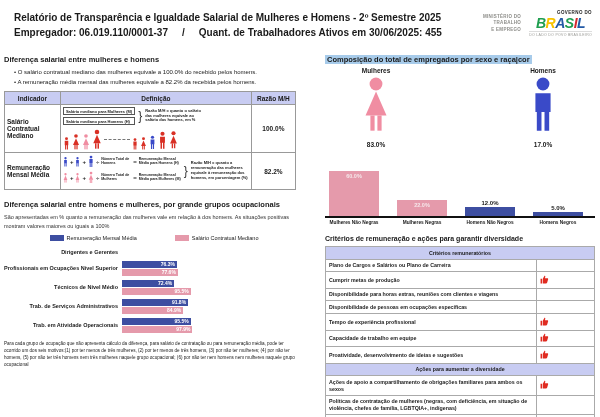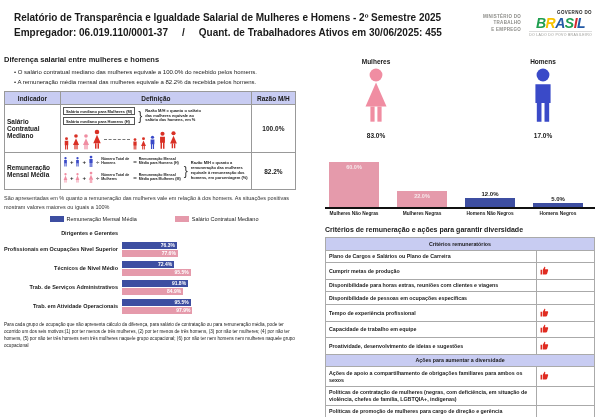--- a/index.html
+++ b/index.html
@@ -233,20 +233,21 @@
             </div>
             <span class="brace">}</span>
             <div class="defnote">Razão M/H = quanto a remuneração das mulheres equivale à remuneração dos homens, em porcentagem (%)</div>
           </div>
         </td>
         <td class="ratio">82.2%</td>
       </tr>
     </tbody>
       </table>
 
+    <h3 class="sec" style="margin-top:10px">Diferença salarial entre homens e mulheres, por grande grupos ocupacionais</h3>
     <div class="occ-sub">São apresentadas em % quanto a remuneração das mulheres vale em relação à dos homens. As situações positivas mostram valores maiores ou iguais a 100%</div>
     <div class="legend">
       <span><span class="sw b"></span><span>Remuneração Mensal Média</span></span>
       <span><span class="sw p"></span><span>Salário Contratual Mediano</span></span>
     </div>
 
     <div>
       <div class="ocrow">
         <div class="oclab">Dirigentes e Gerentes</div>
         <div class="ocbars" style="height:10px"></div>
@@ -294,20 +295,21 @@
               <span class="v">97.9%</span>
             </div>
         </div>
       </div>
     </div>
 
     <div class="occ-note">Para cada grupo de ocupação que não apresenta cálculo da diferença, para salário de contratação ou para remuneração média, pode ter ocorrido um dos seis motivos:(1) por ter menos de três mulheres, (2) por ter menos de três homens, (3) por não ter mulheres; (4) por não ter homens, (5) por não ter três homens nem três mulheres naquele grupo ocupacional; (6) por não ter nem homens nem mulheres naquele grupo ocupacional</div>
   </div>
 
   <div class="colR">
+    <h3 class="sec"><span class="hl">Composição do total de empregados por sexo e raça|cor</span></h3>
 
     <div class="picto-row">
       <div class="picto">
         <div class="plab">Mulheres</div>
         <svg width="30" height="56" viewBox="0 0 24 48">
             <use href="#ic-female" fill="#f08da2"></use>
           </svg>
         <div class="ppct">83.0%</div>
       </div>
       <div class="picto">

